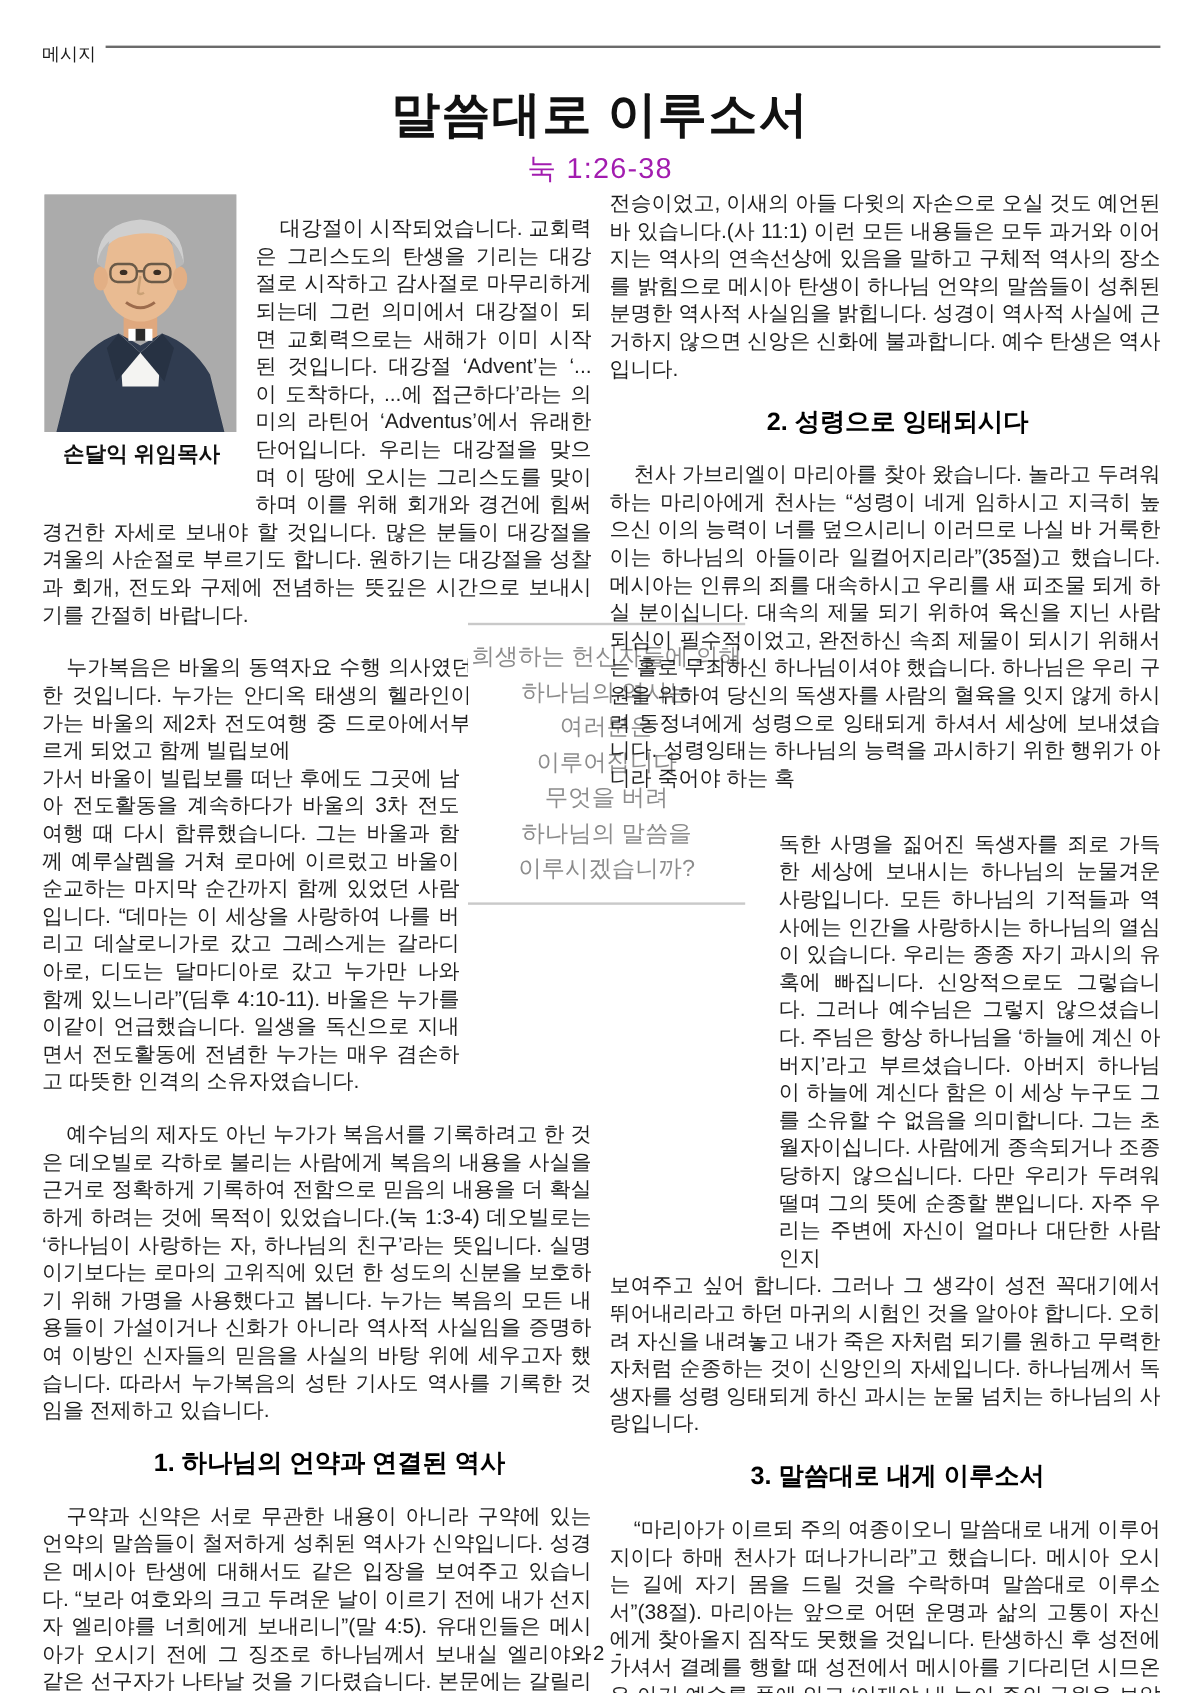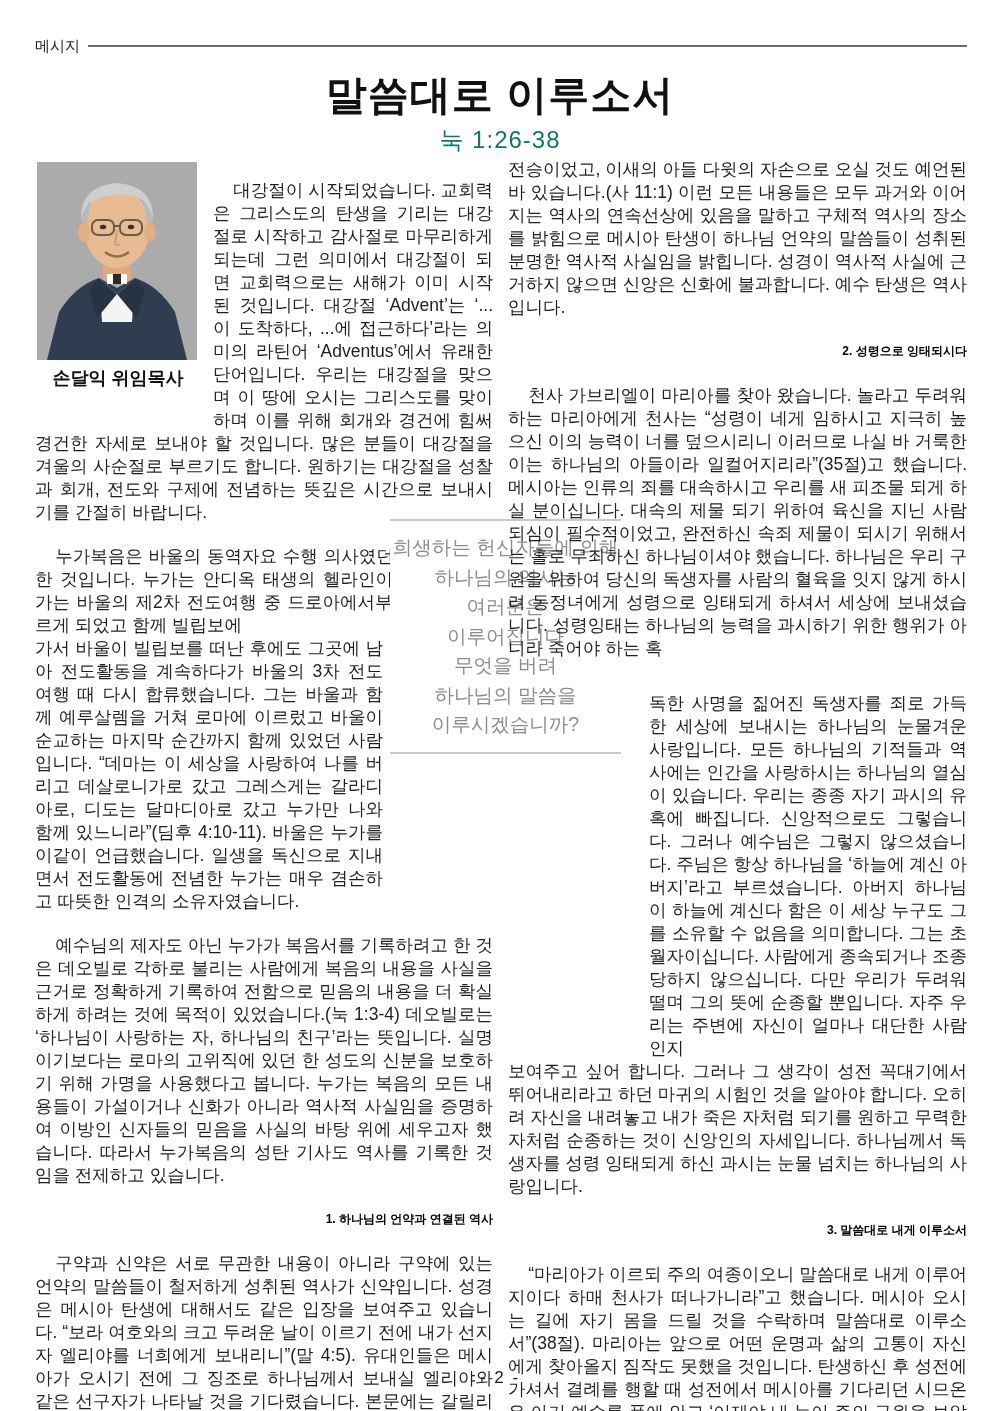--- a/index.html
+++ b/index.html
@@ -9,49 +9,49 @@
     font-family: "Liberation Sans", "DejaVu Sans", sans-serif;
     color: #1f1f1f;
     position: relative;
     overflow: hidden;
   }
   .page { position: absolute; inset: 0; background: #fff; }
 
   
   .section-row {
     position: absolute; top: 38px; left: 35px; right: 33px;
-    display: flex; align-items: center; gap: 8px;
+    display: flex; align-items: flex-start; gap: 8px;
   }
   .section-label { font-size: 15px; font-weight: 500; color: #1a1a1a; white-space: nowrap; line-height: 1; padding-bottom: 1px; }
   .section-rule { flex: 1; border-bottom: 2px solid #6b6b6b; height: 0; margin-bottom: 1px; }
 
   .title {
     position: absolute; top: 68px; left: 0; right: 0;
     text-align: center; font-size: 41px; font-weight: 800;
     letter-spacing: 1px; color: #111;
   }
   .subtitle {
     position: absolute; top: 124px; left: 0; right: 0;
-    text-align: center; font-size: 24px; color: #0f766e; font-weight: 500;
+    text-align: center; font-size: 24px; color: #a21caf; font-weight: 500;
     letter-spacing: 1px;
   }
 
   
   .col { position: absolute; top: 158px; font-size: 17.5px; line-height: 23px; }
   .col-left  { left: 35px;  width: 458px; }
   .col-right { left: 508px; width: 459px; }
 
   .para { text-align: justify; margin: 0; }
   .indent { text-indent: 1.15em; margin-top: 21px; }
   .narrow-left { width: 348px; }
   .narrow-right { width: 318px; margin-left: 141px; margin-top: 32px; }
 
   .heading {
-    font-size: 12px; font-weight: bold; color: #000;
-    margin: 21px 0 3px 0; text-indent: 1em; text-align: right;
+    font-size: 21px; font-weight: bold; color: #000;
+    margin: 21px 0 3px 0; text-indent: 1em; text-align: center;
   }
 
   
   .photo-block { float: left; width: 162px; margin: 4px 14px 36px 2px; }
   .photo { width: 160px; height: 198px; background: #ababab; overflow: hidden; }
   .photo svg { display: block; width: 160px; height: 198px; }
   .caption { text-align: center; font-weight: bold; font-size: 18px; margin-top: 7px; color: #111; }
 
   
   .pull-quote {

